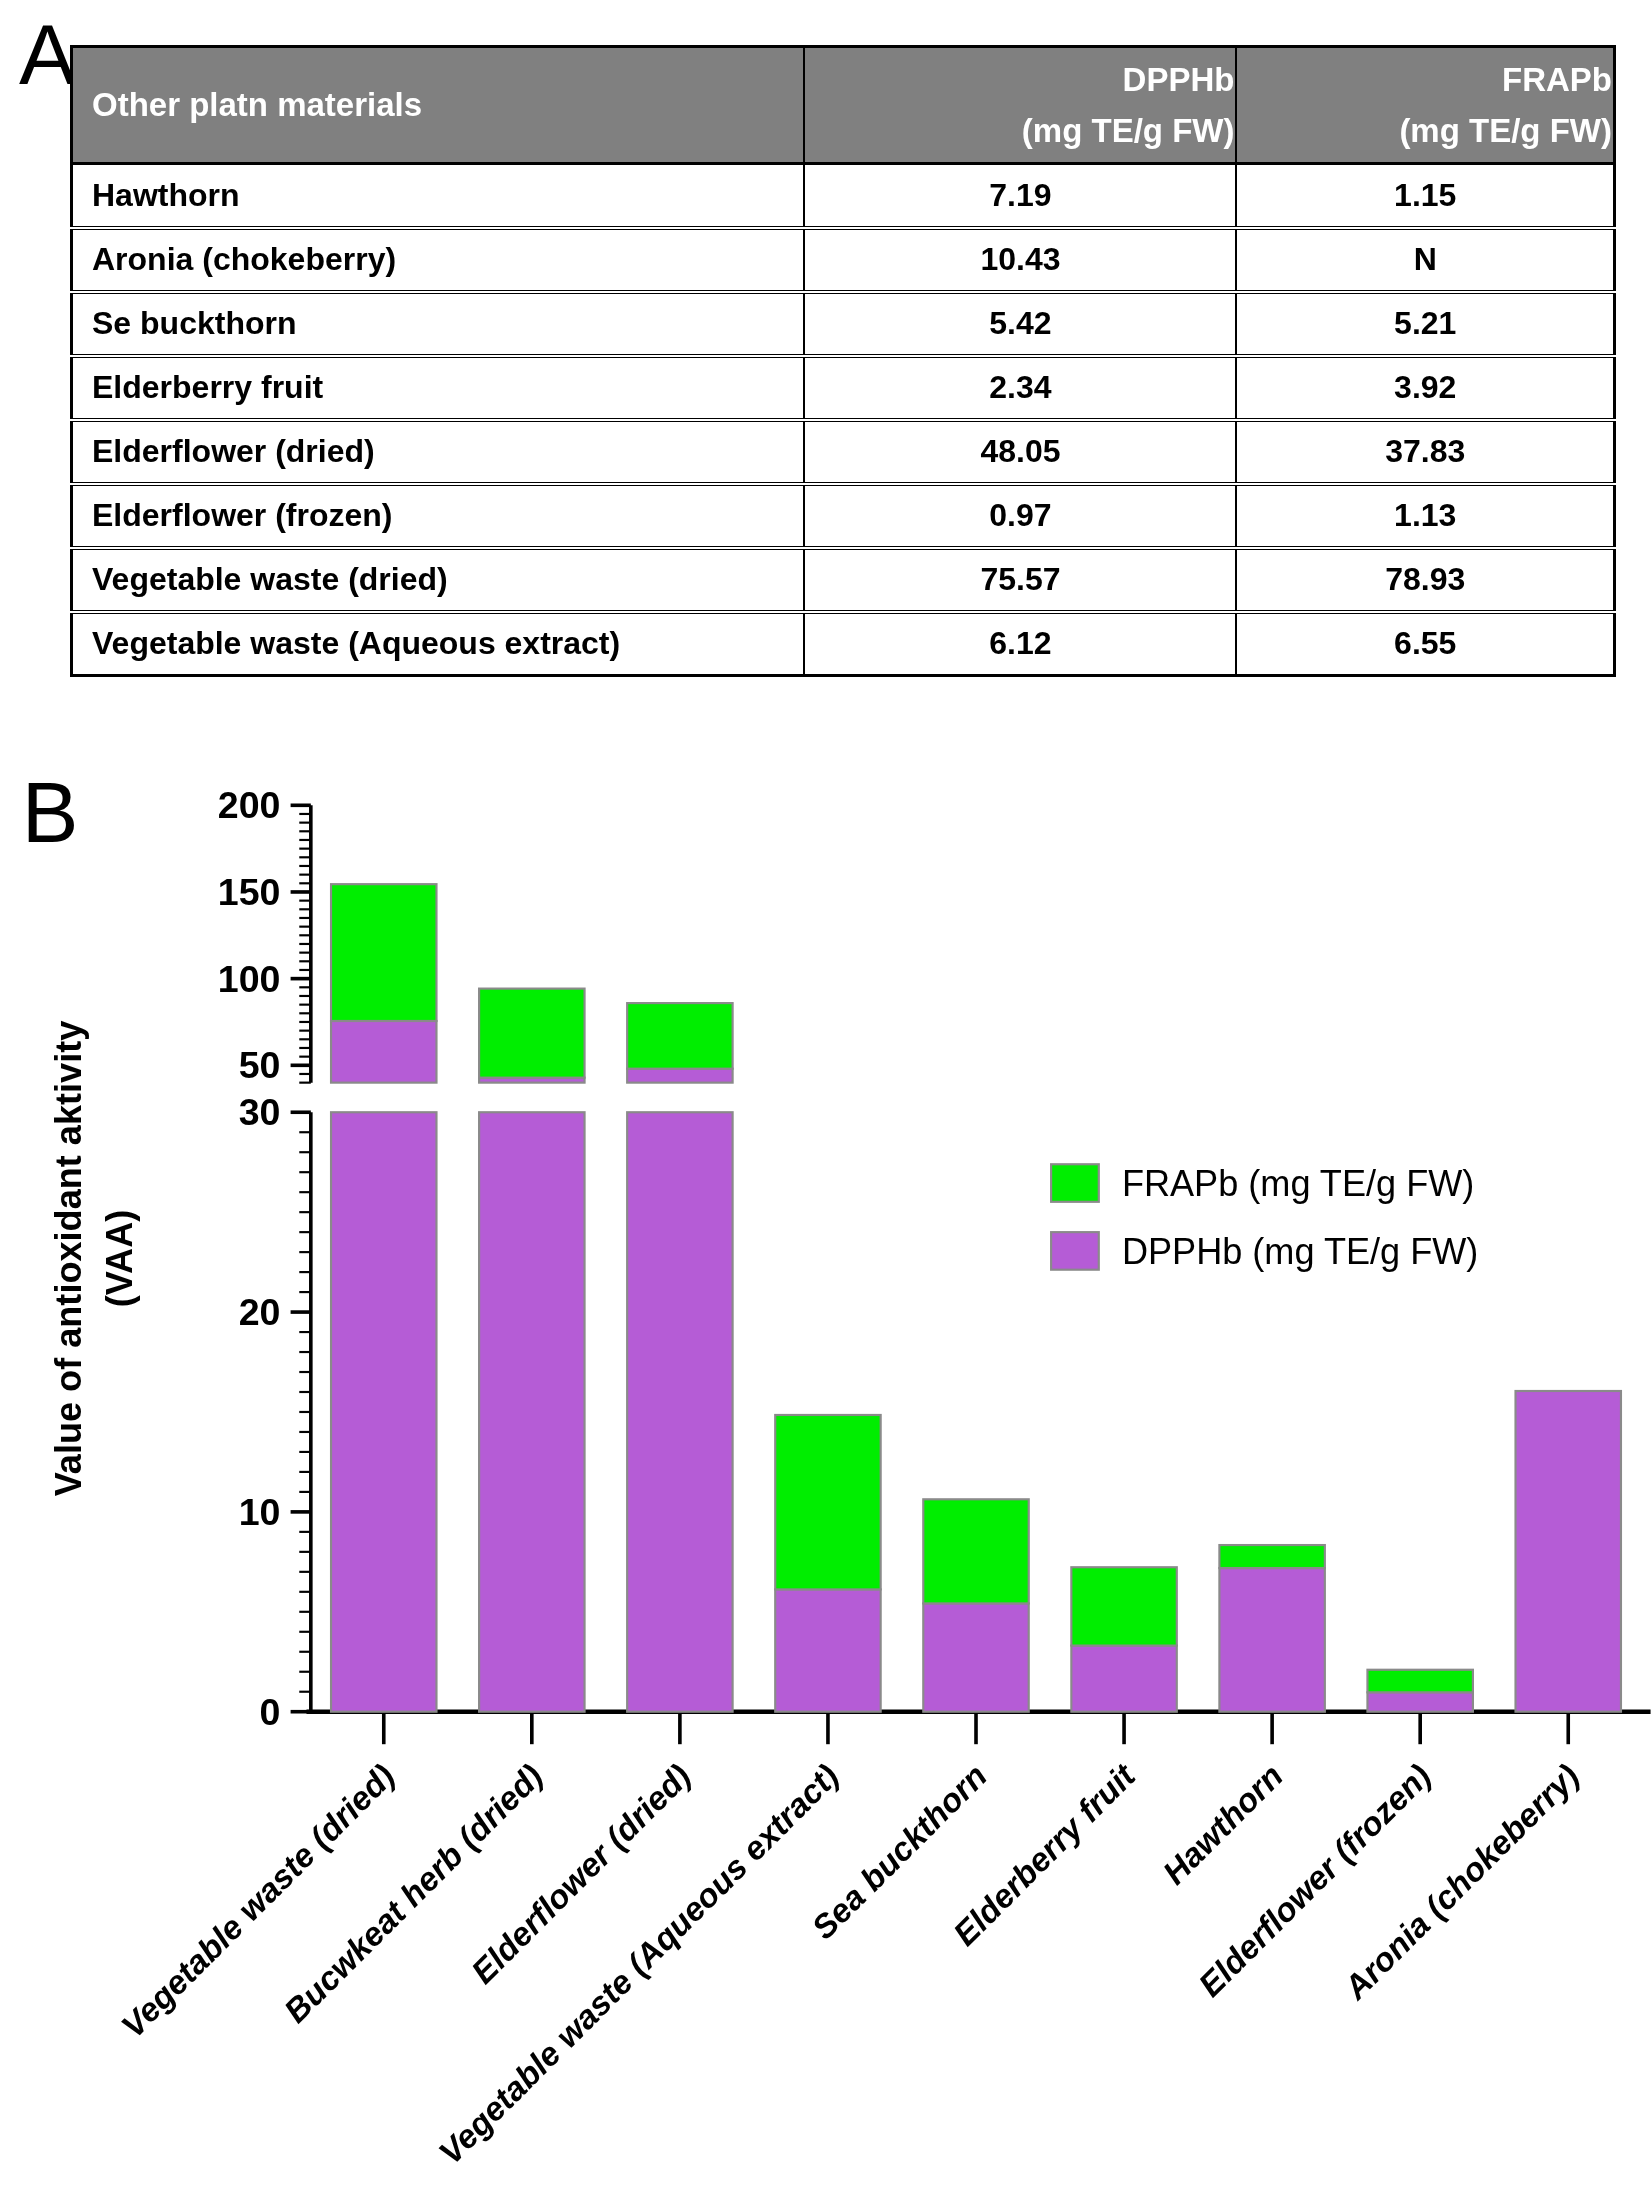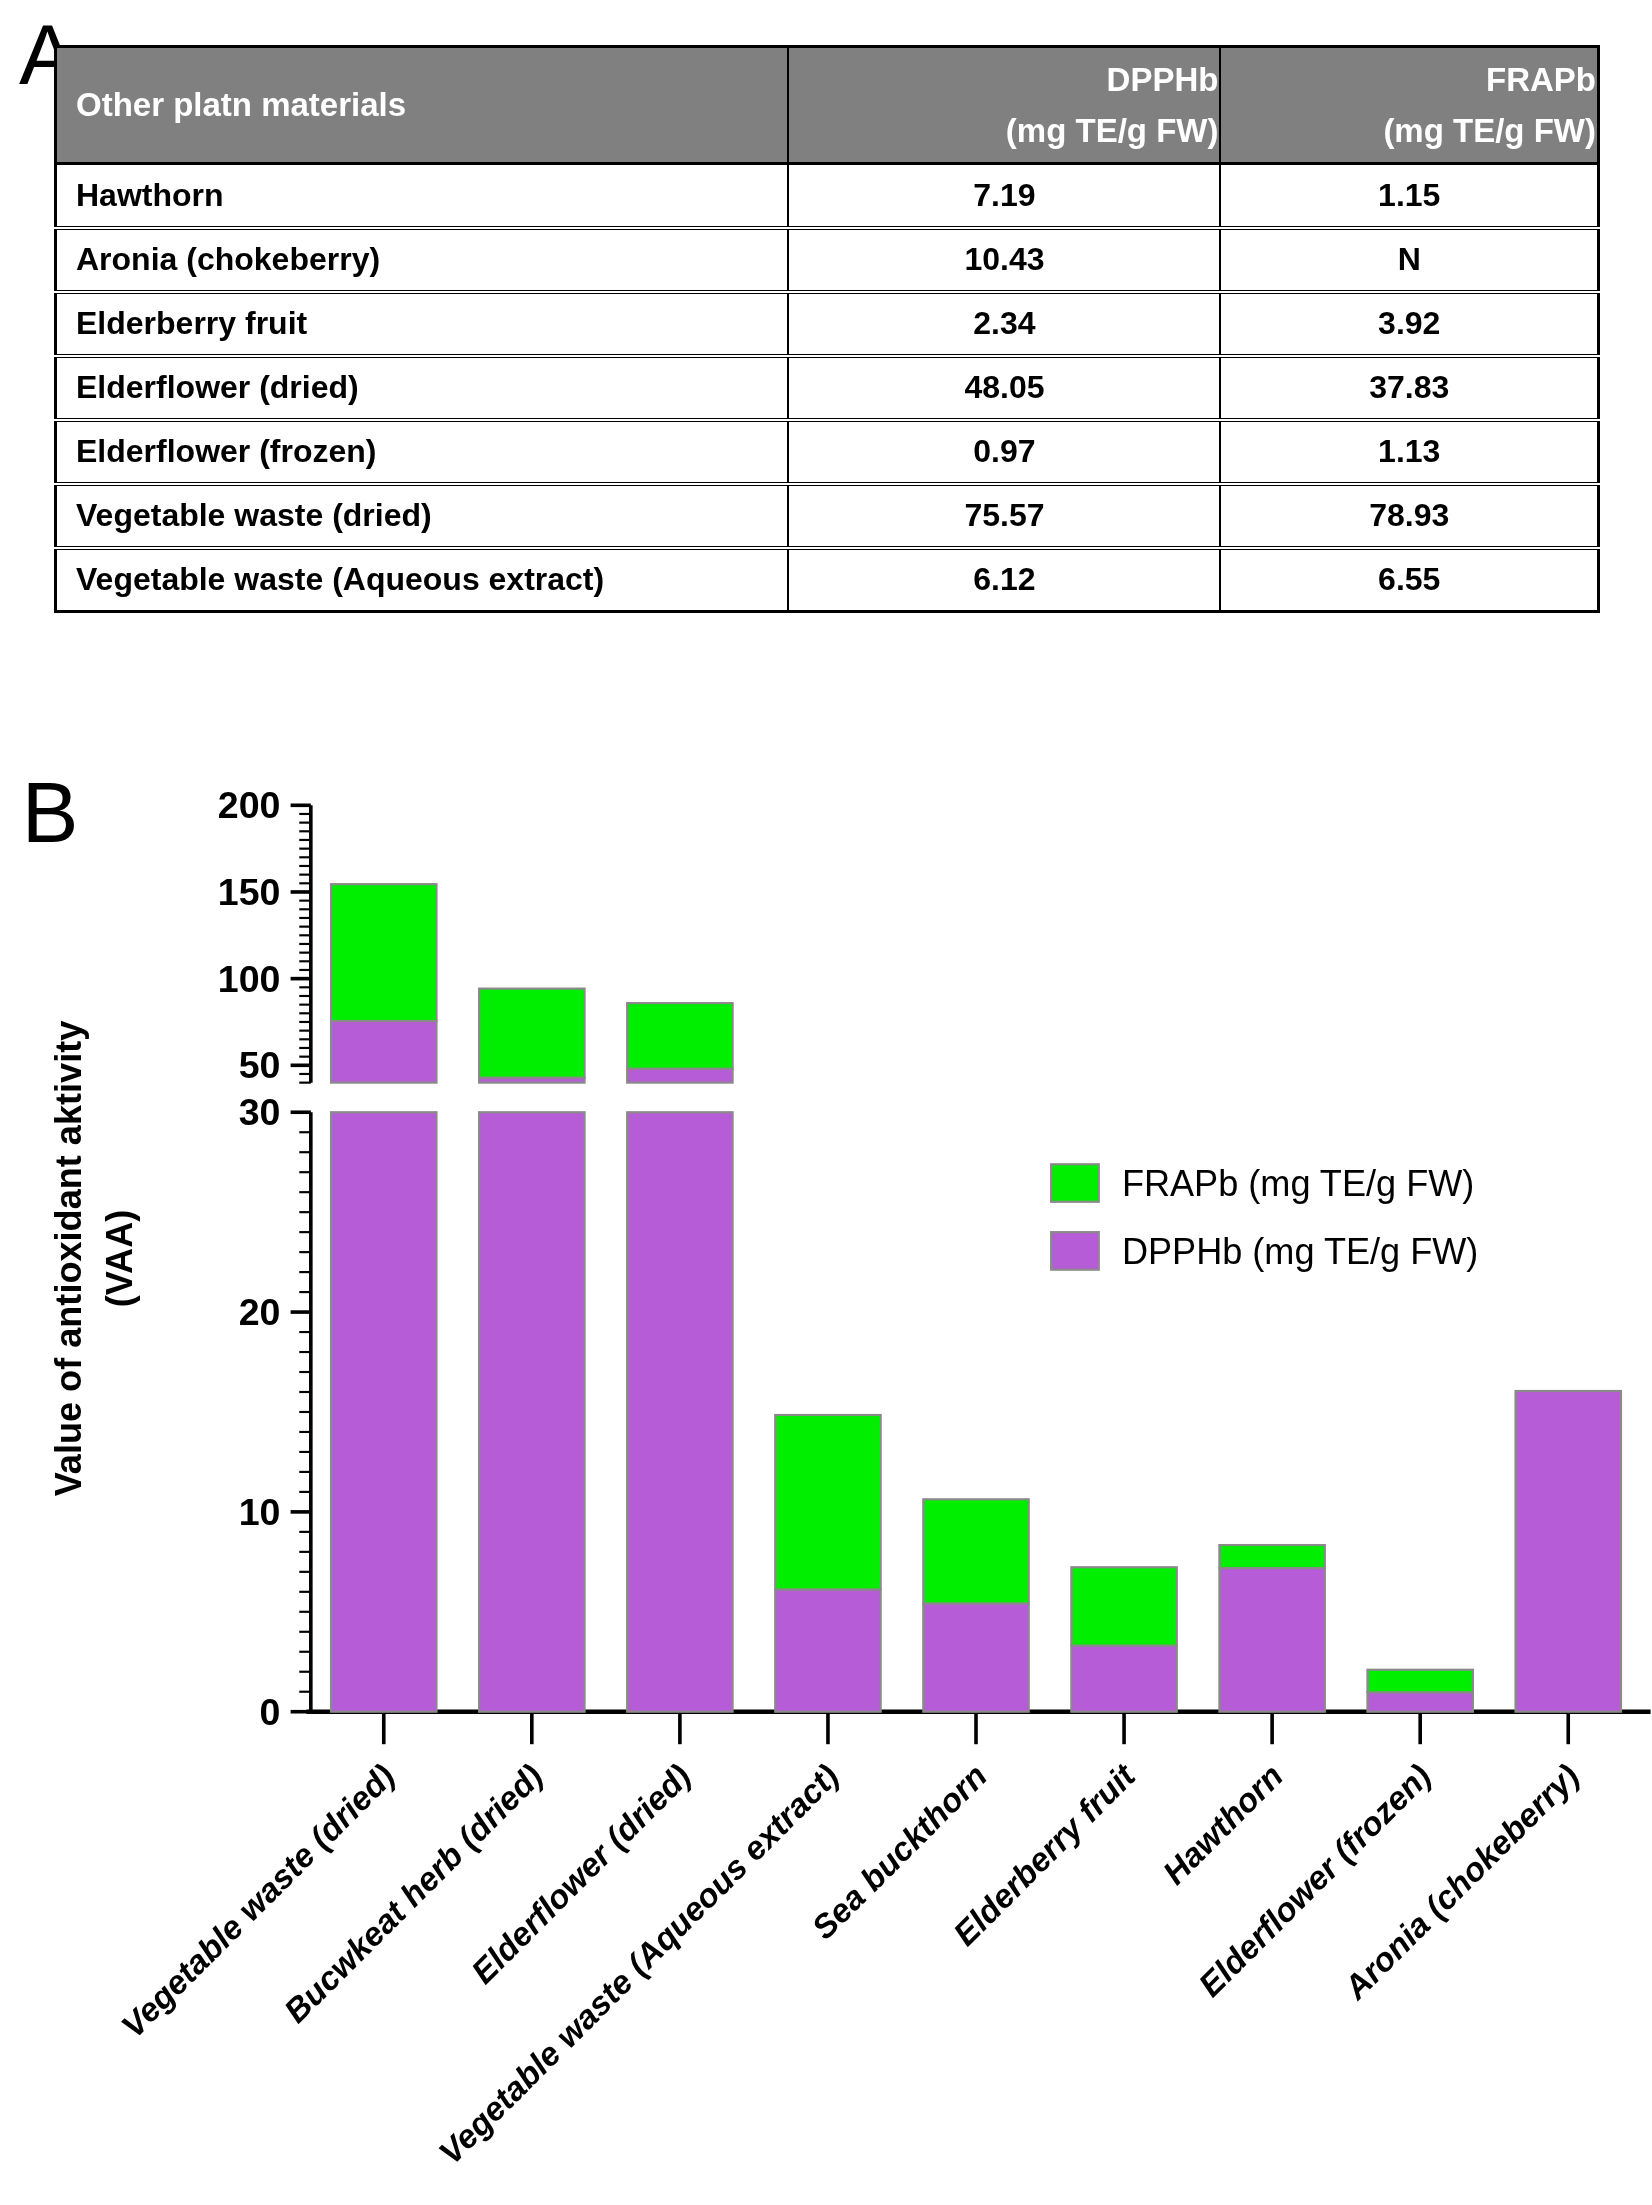--- a/index.html
+++ b/index.html
@@ -25,20 +25,21 @@
     position:absolute;
     left:54px;
     top:45px;
     width:1546px;
   }
   table.data{
     width:100%;
     border-collapse:collapse;
     table-layout:fixed;
     border:3.6px solid #000;
+    margin-left:16px;
   }
   table.data th, table.data td{
     border-left:2.2px solid #000;
     vertical-align:middle;
     box-sizing:border-box;
   }
   table.data th:first-child, table.data td:first-child{border-left:none;}
   thead th{
     background:#808080;
     color:#ffffff;
@@ -105,20 +106,25 @@
       <tbody id="table-body">
           <tr>
             <td class="mat">Hawthorn</td>
             <td class="val">7.19</td>
             <td class="val">1.15</td>
           </tr>
           <tr>
             <td class="mat">Aronia (chokeberry)</td>
             <td class="val">10.43</td>
             <td class="val">N</td>
+          </tr>
+          <tr>
+            <td class="mat">Se buckthorn</td>
+            <td class="val">5.42</td>
+            <td class="val">5.21</td>
           </tr>
           <tr>
             <td class="mat">Elderberry fruit</td>
             <td class="val">2.34</td>
             <td class="val">3.92</td>
           </tr>
           <tr>
             <td class="mat">Elderflower (dried)</td>
             <td class="val">48.05</td>
             <td class="val">37.83</td>

